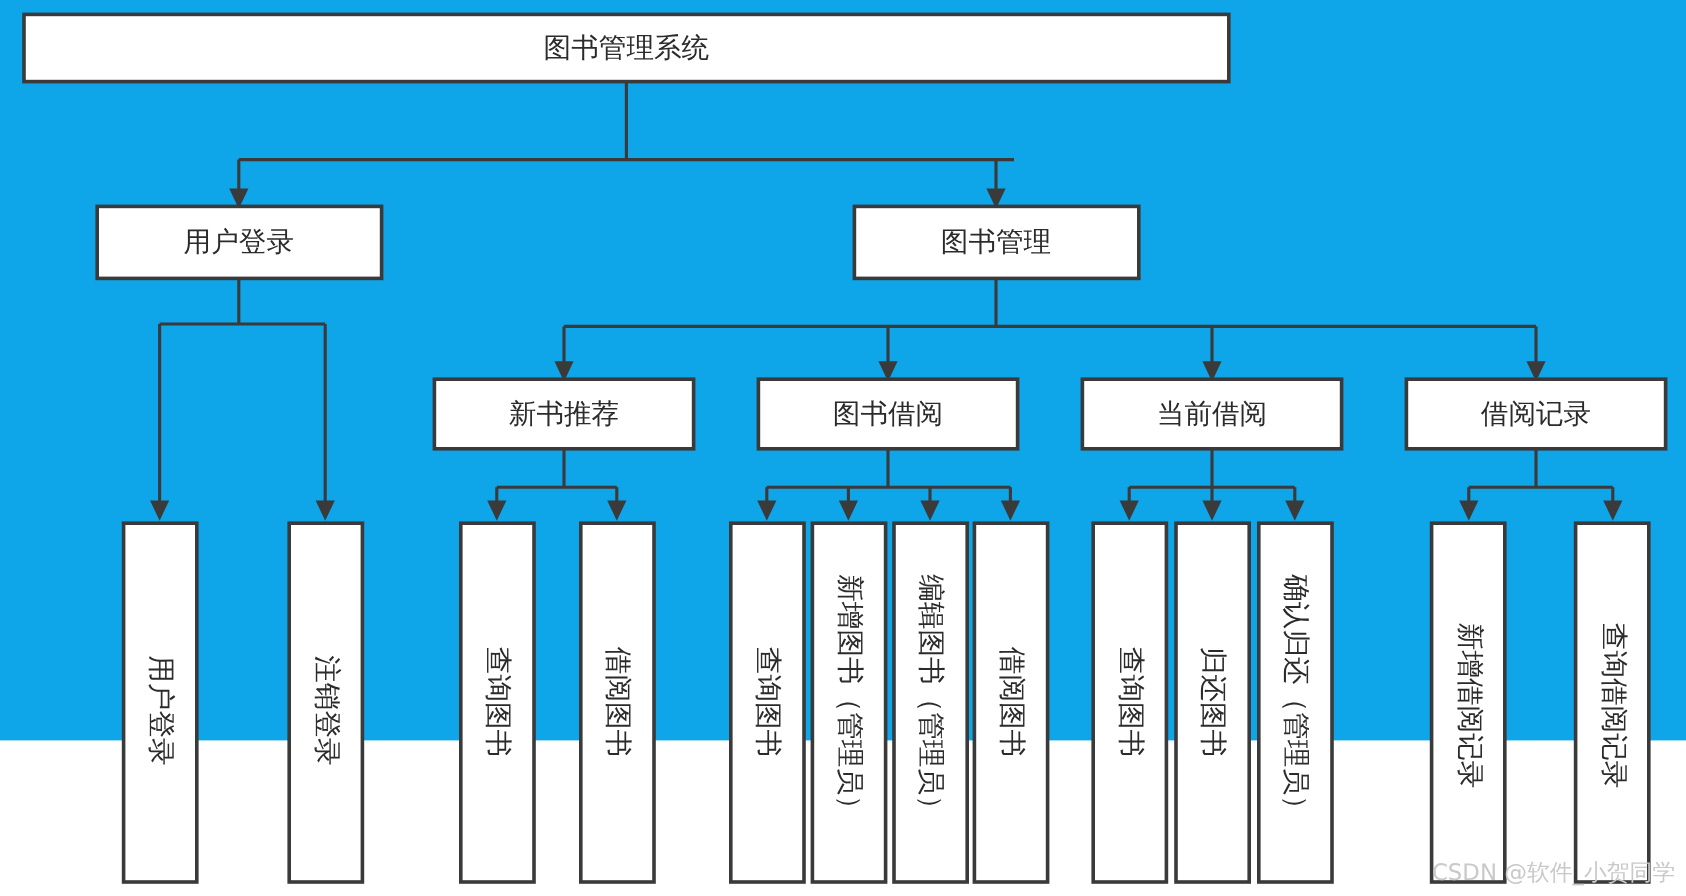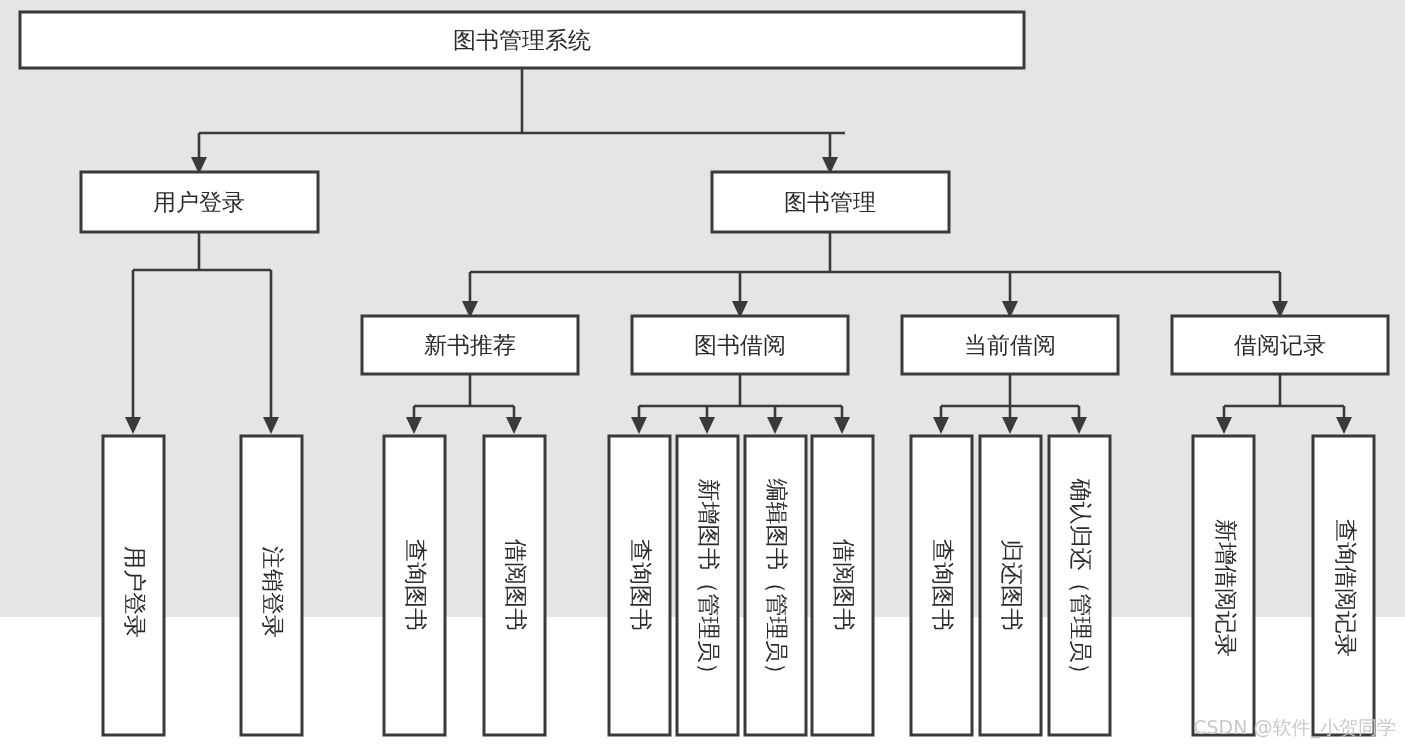--- a/index.html
+++ b/index.html
@@ -11,21 +11,21 @@
   body {
     width: 1405px;
     height: 747px;
     overflow: hidden;
     font-family: "DejaVu Sans", "Liberation Sans", sans-serif;
   }
   #diagram-root {
     position: relative;
     width: 1405px;
     height: 617px;
-    background: #e5e5e5;
+    background: #0ea5e9;
   }
   svg.diagram-canvas {
     position: absolute;
     left: 0;
     top: 0;
     width: 1405px;
     height: 747px;
     display: block;
   }
   .node-box {

